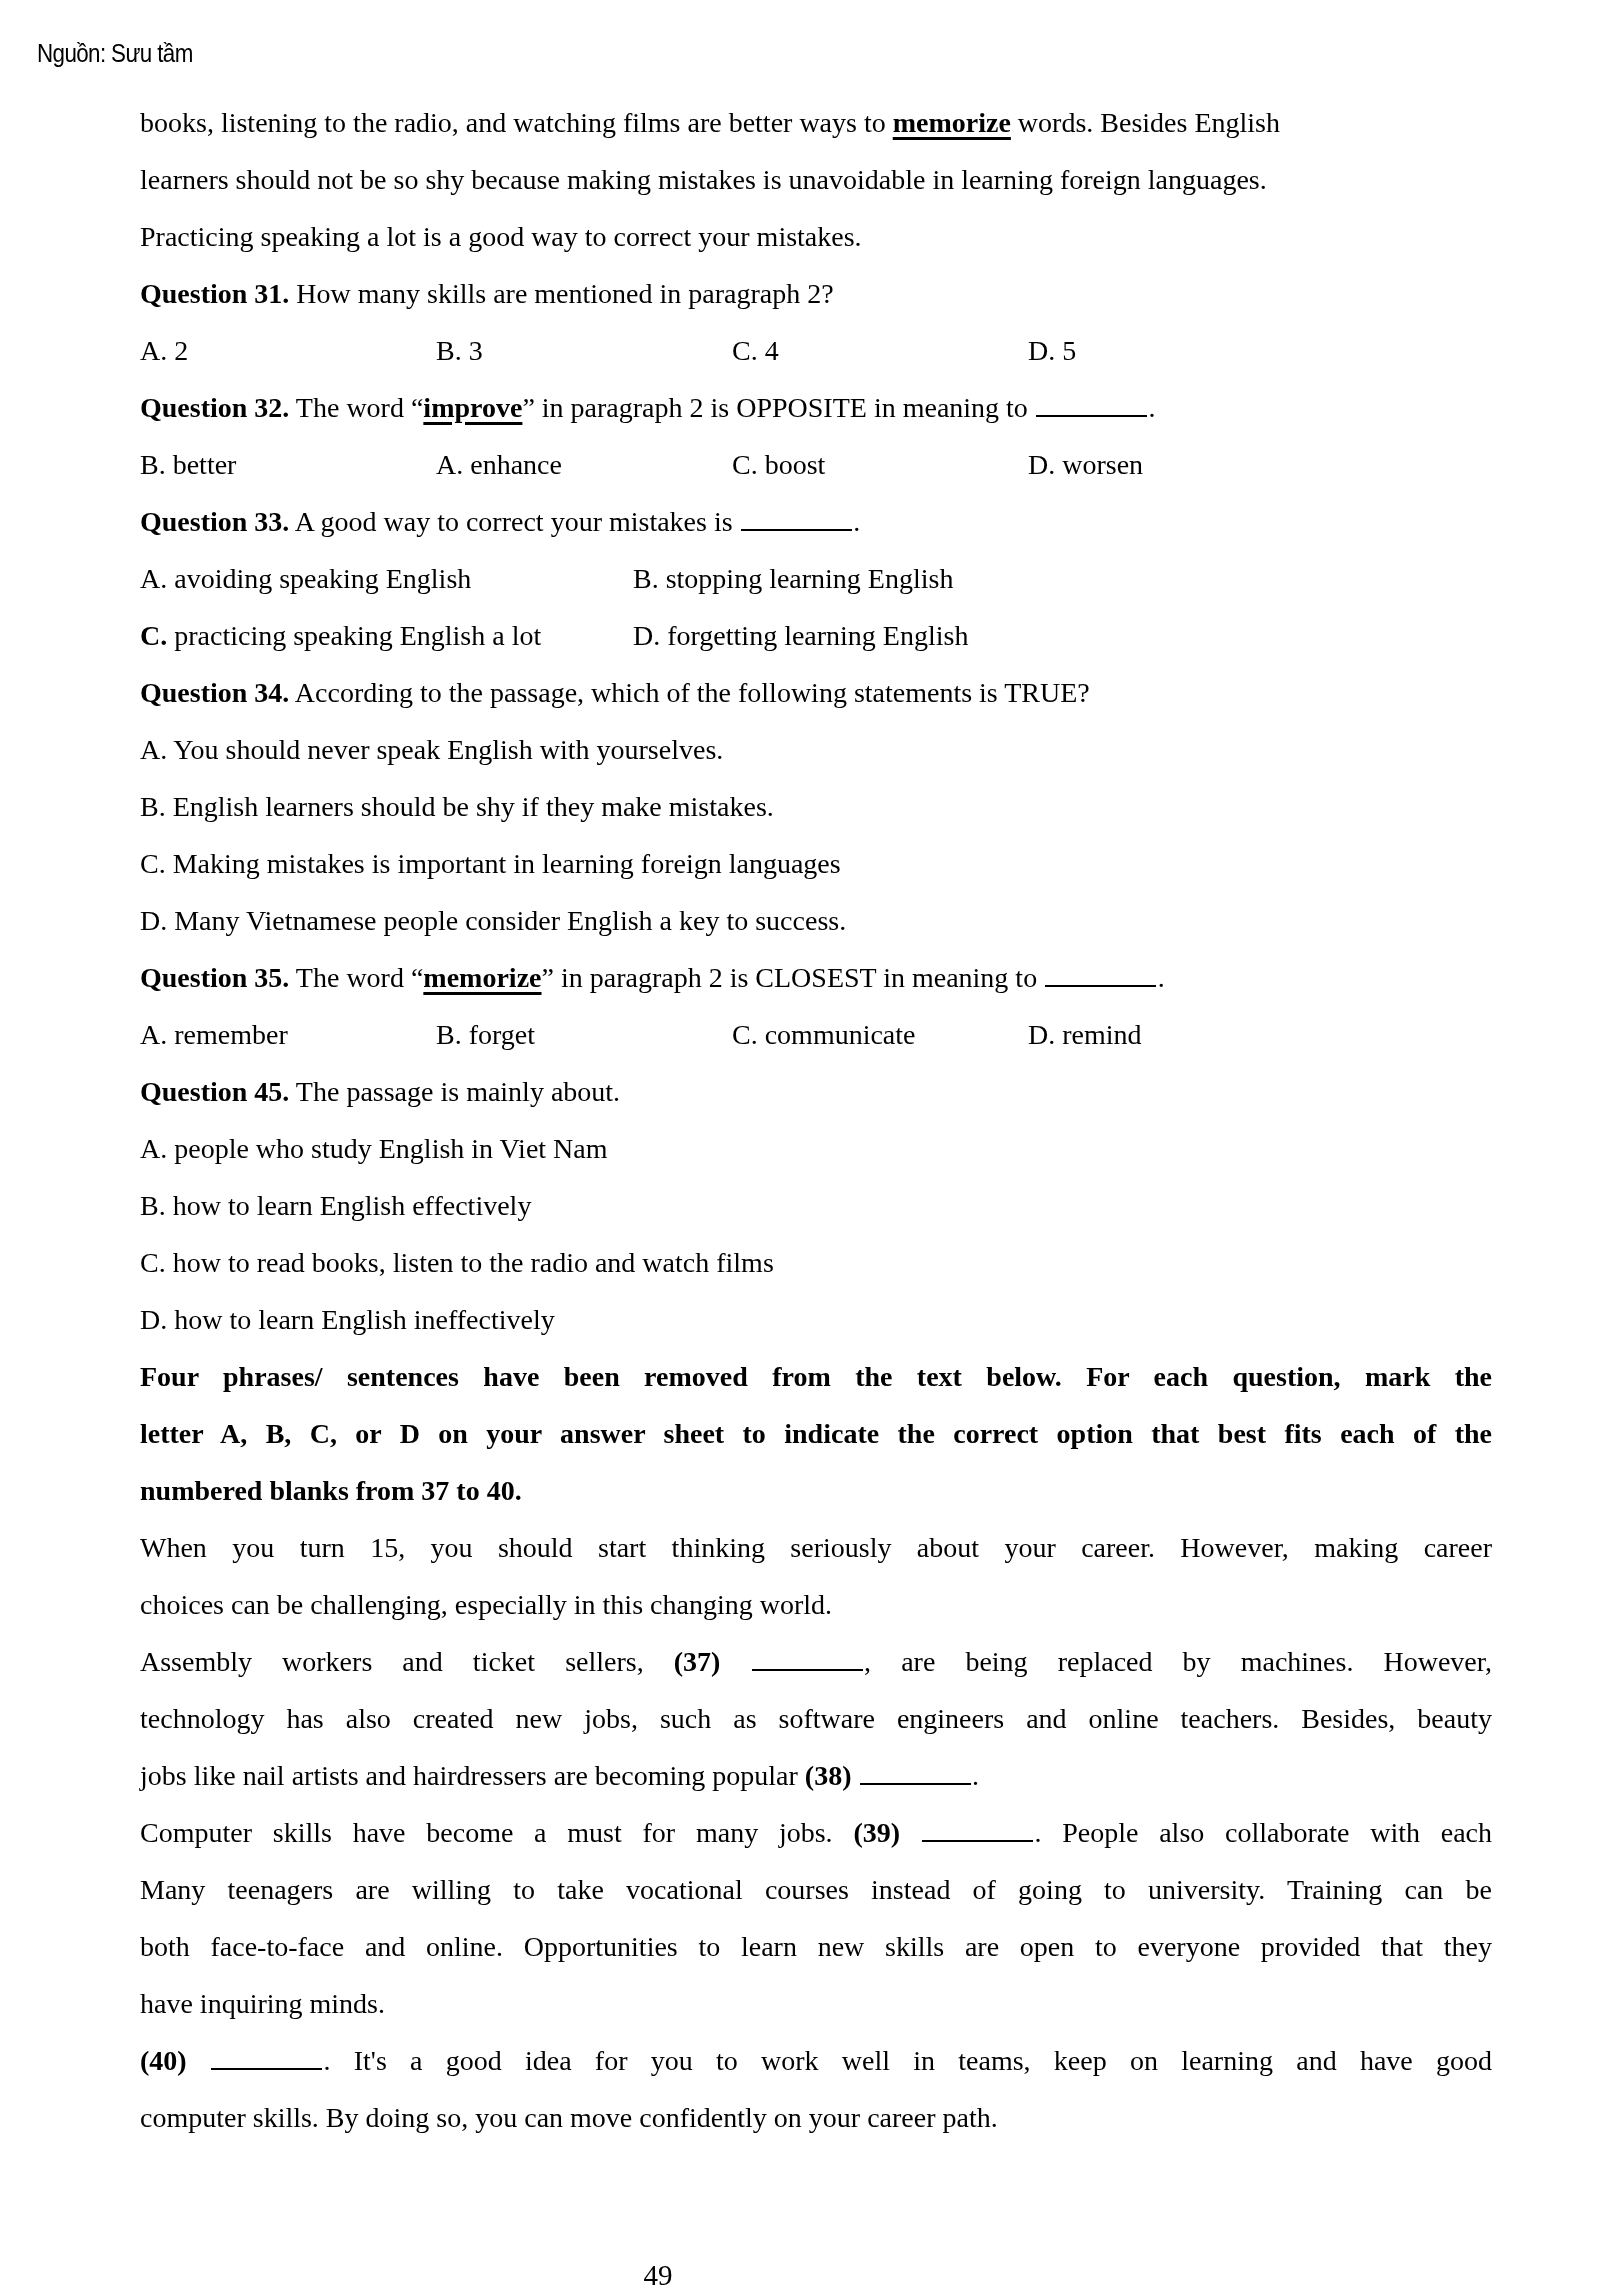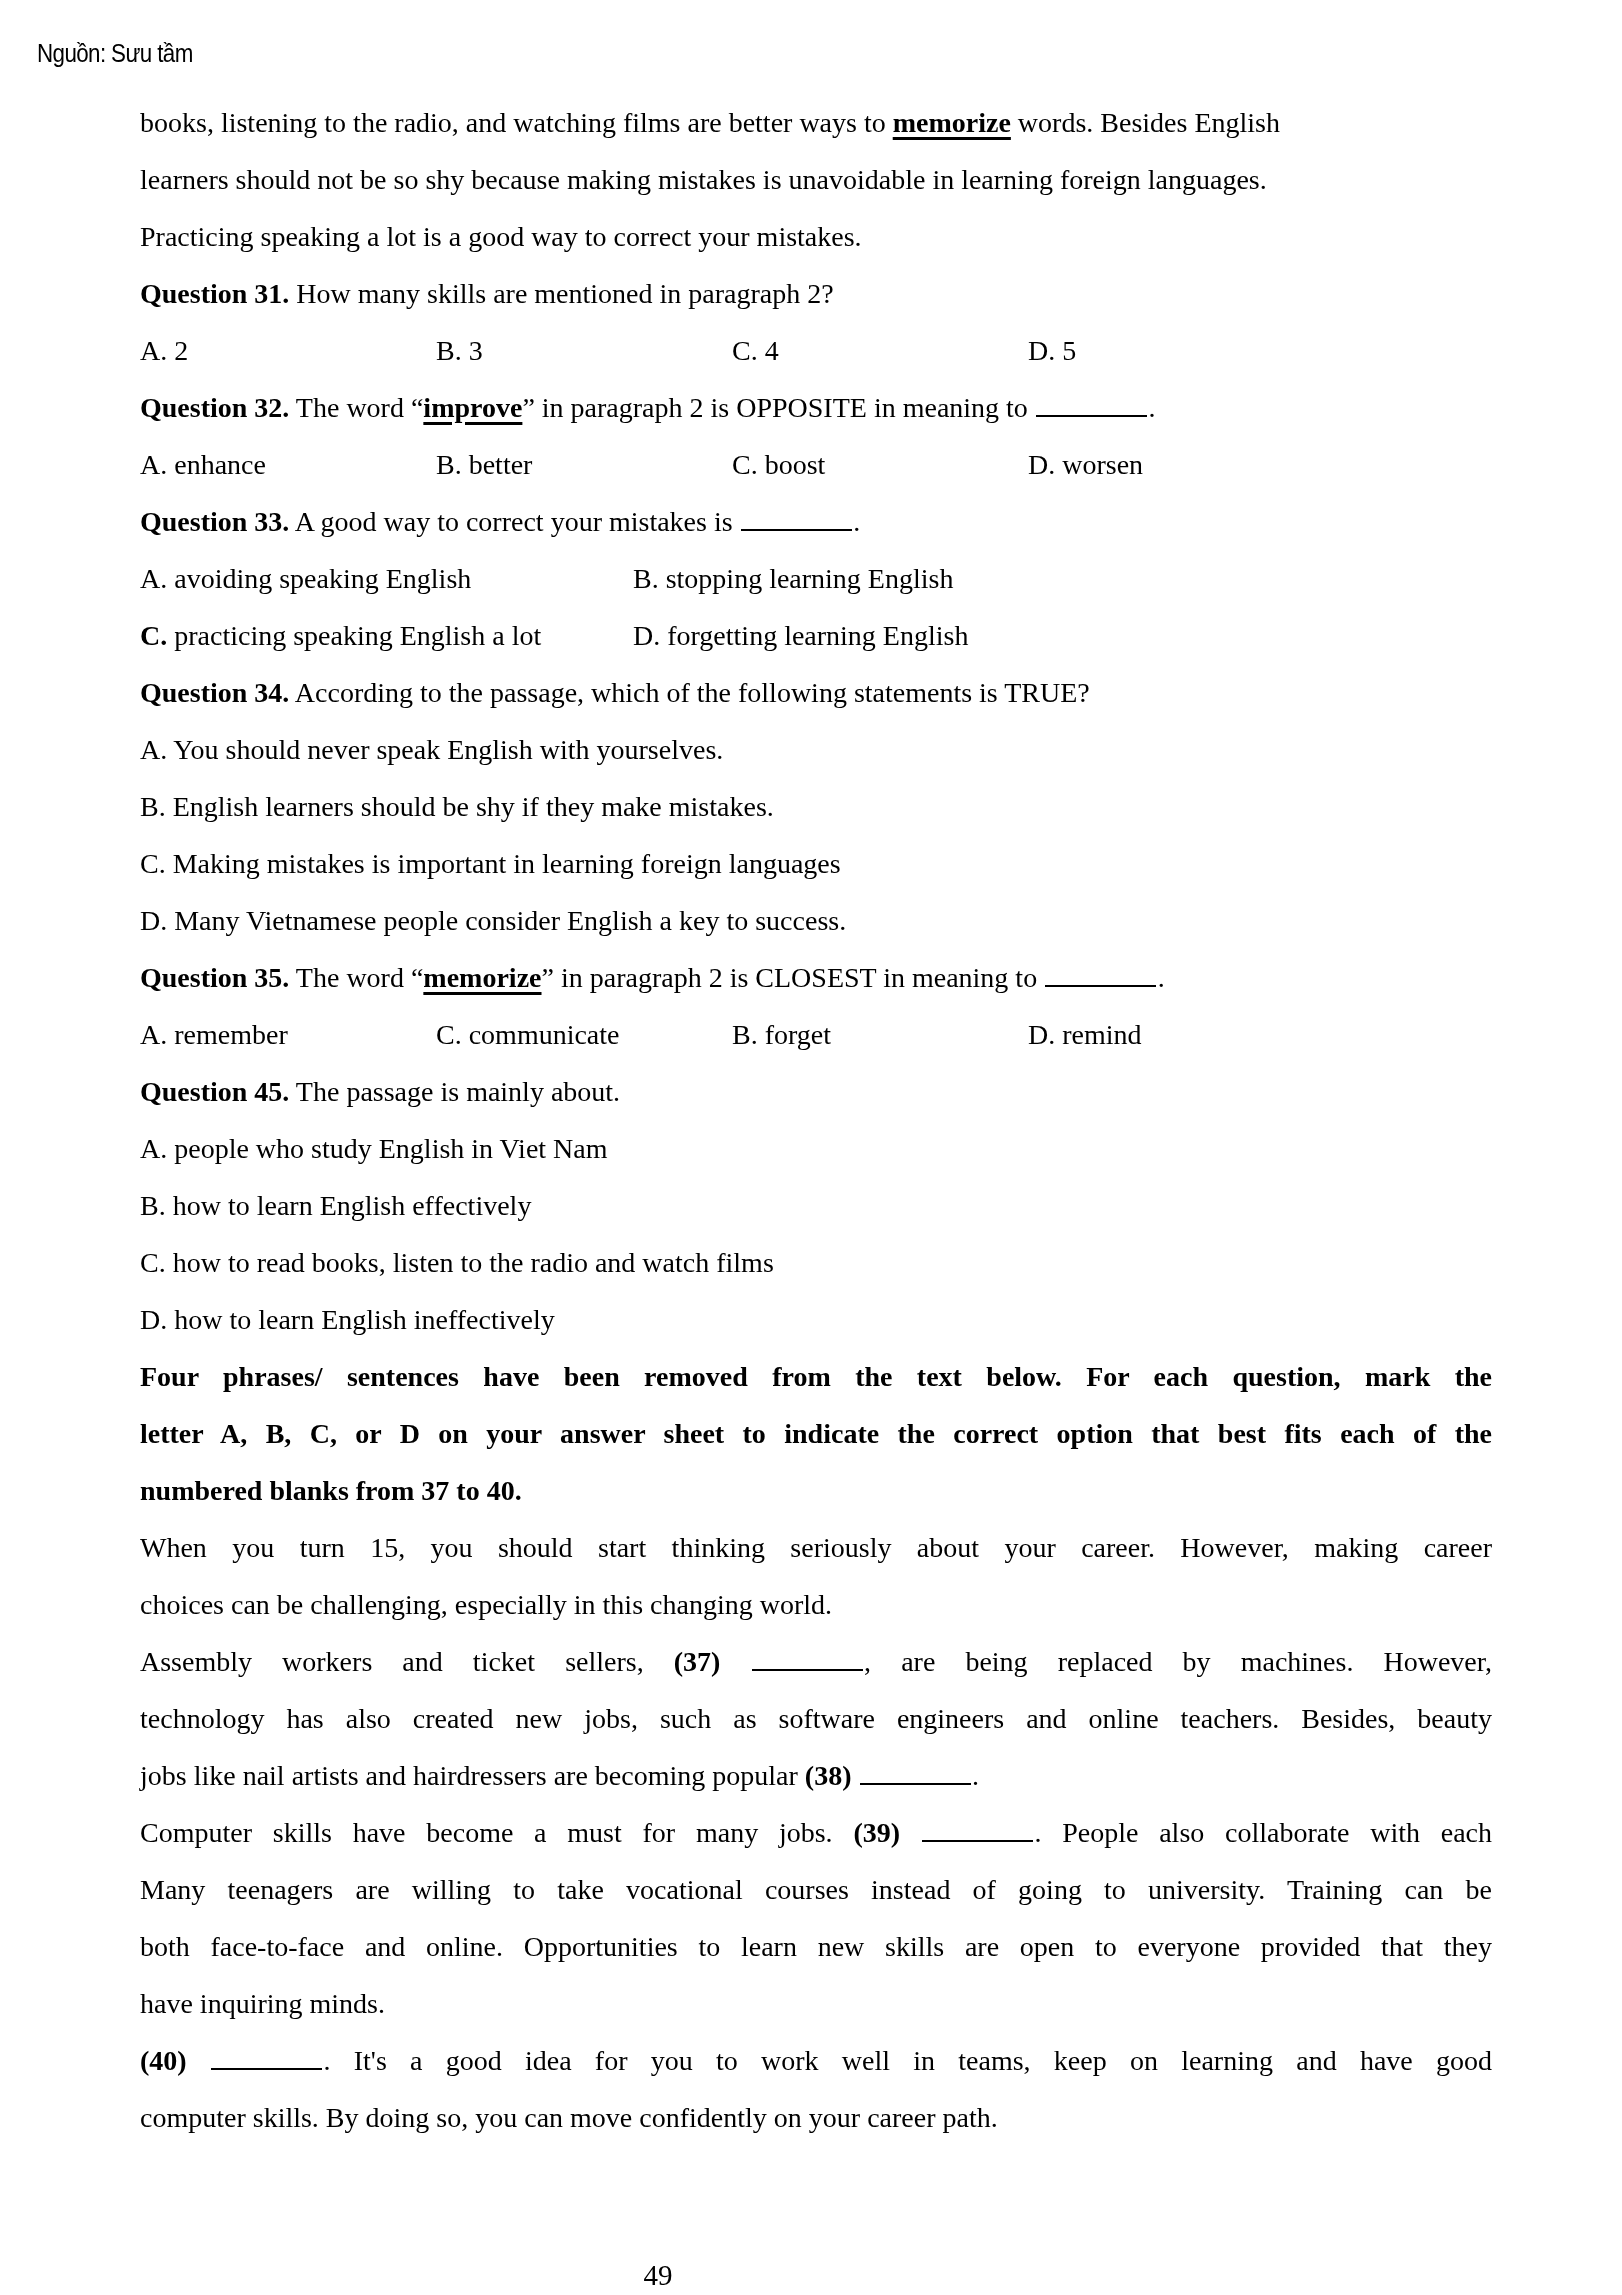--- a/index.html
+++ b/index.html
@@ -40,22 +40,22 @@
   <div class="line"><span class="b">Question 31.</span><span> How many skills are mentioned in paragraph 2?</span></div>
   <div class="opts">
     <span class="opt4">A. 2</span>
     <span class="opt4">B. 3</span>
     <span class="opt4">C. 4</span>
     <span class="opt4">D. 5</span>
   </div>
 
   <div class="line"><span class="b">Question 32.</span><span> The word “</span><span class="b u">improve</span><span>” in paragraph 2 is OPPOSITE in meaning to </span><span class="blank"></span><span>.</span></div>
   <div class="opts">
+    <span class="opt4">B. better</span>
     <span class="opt4">A. enhance</span>
-    <span class="opt4">B. better</span>
     <span class="opt4">C. boost</span>
     <span class="opt4">D. worsen</span>
   </div>
 
   <div class="line"><span class="b">Question 33.</span><span> A good way to correct your mistakes is </span><span class="blank"></span><span>.</span></div>
   <div class="opts">
     <span class="opt2">A. avoiding speaking English</span>
     <span>B. stopping learning English</span>
   </div>
   <div class="opts">
@@ -65,22 +65,22 @@
 
   <div class="line"><span class="b">Question 34.</span><span> According to the passage, which of the following statements is TRUE?</span></div>
   <div class="line">A. You should never speak English with yourselves.</div>
   <div class="line">B. English learners should be shy if they make mistakes.</div>
   <div class="line">C. Making mistakes is important in learning foreign languages</div>
   <div class="line">D. Many Vietnamese people consider English a key to success.</div>
 
   <div class="line"><span class="b">Question 35.</span><span> The word “</span><span class="b u">memorize</span><span>” in paragraph 2 is CLOSEST in meaning to </span><span class="blank"></span><span>.</span></div>
   <div class="opts">
     <span class="opt4">A. remember</span>
+    <span class="opt4">B. forget</span>
     <span class="opt4">C. communicate</span>
-    <span class="opt4">B. forget</span>
     <span class="opt4">D. remind</span>
   </div>
 
   <div class="line"><span class="b">Question 45.</span><span> The passage is mainly about.</span></div>
   <div class="line">A. people who study English in Viet Nam</div>
   <div class="line">B. how to learn English effectively</div>
   <div class="line">C. how to read books, listen to the radio and watch films</div>
   <div class="line">D. how to learn English ineffectively</div>
 
   <div class="just b">Four phrases/ sentences have been removed from the text below. For each question, mark the</div>

